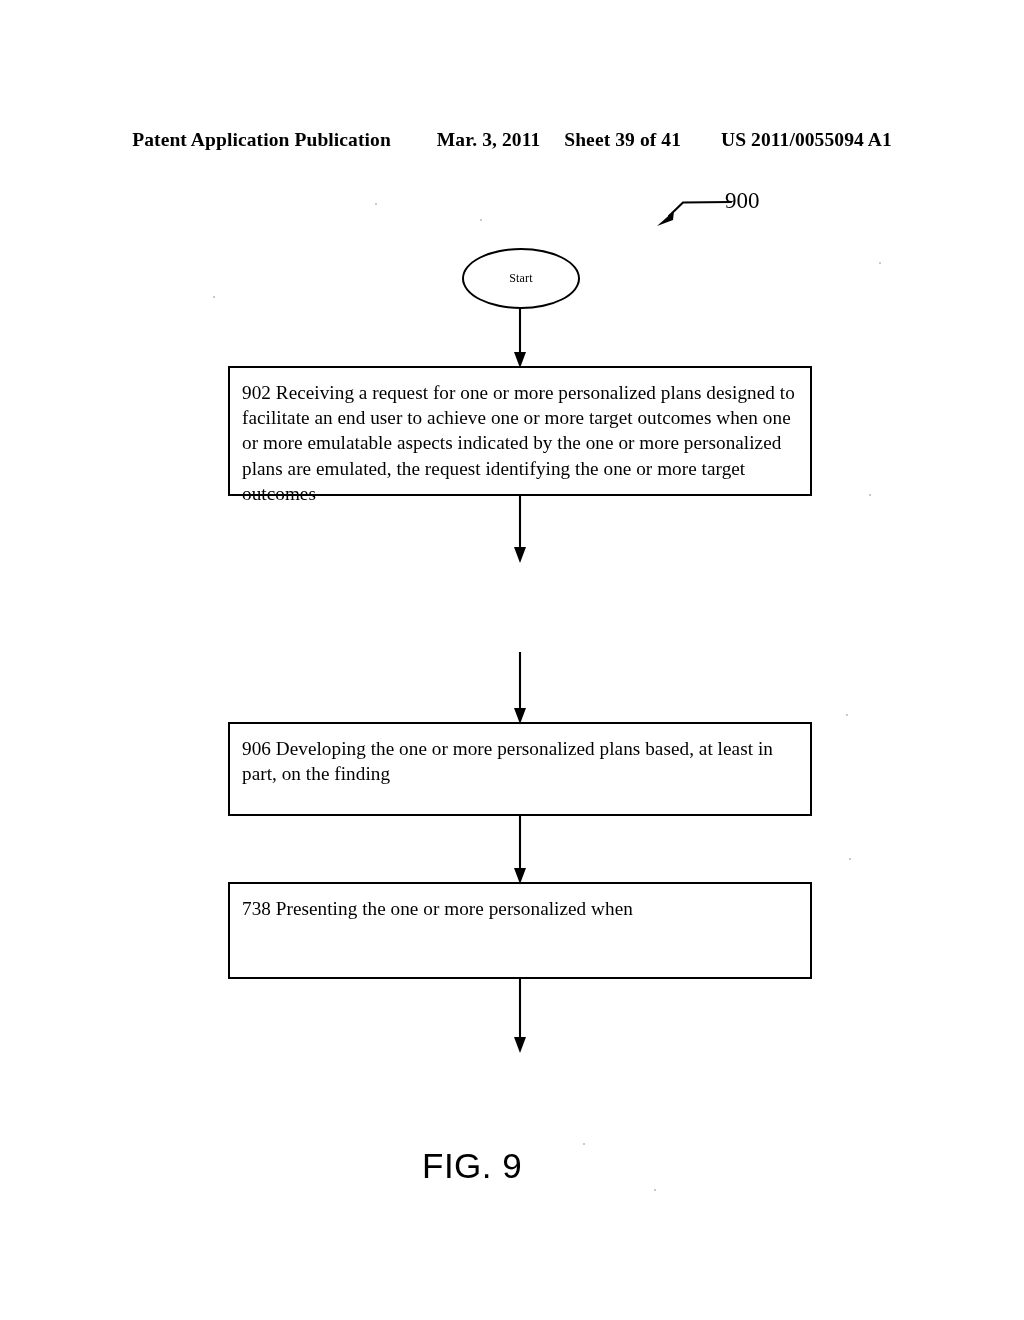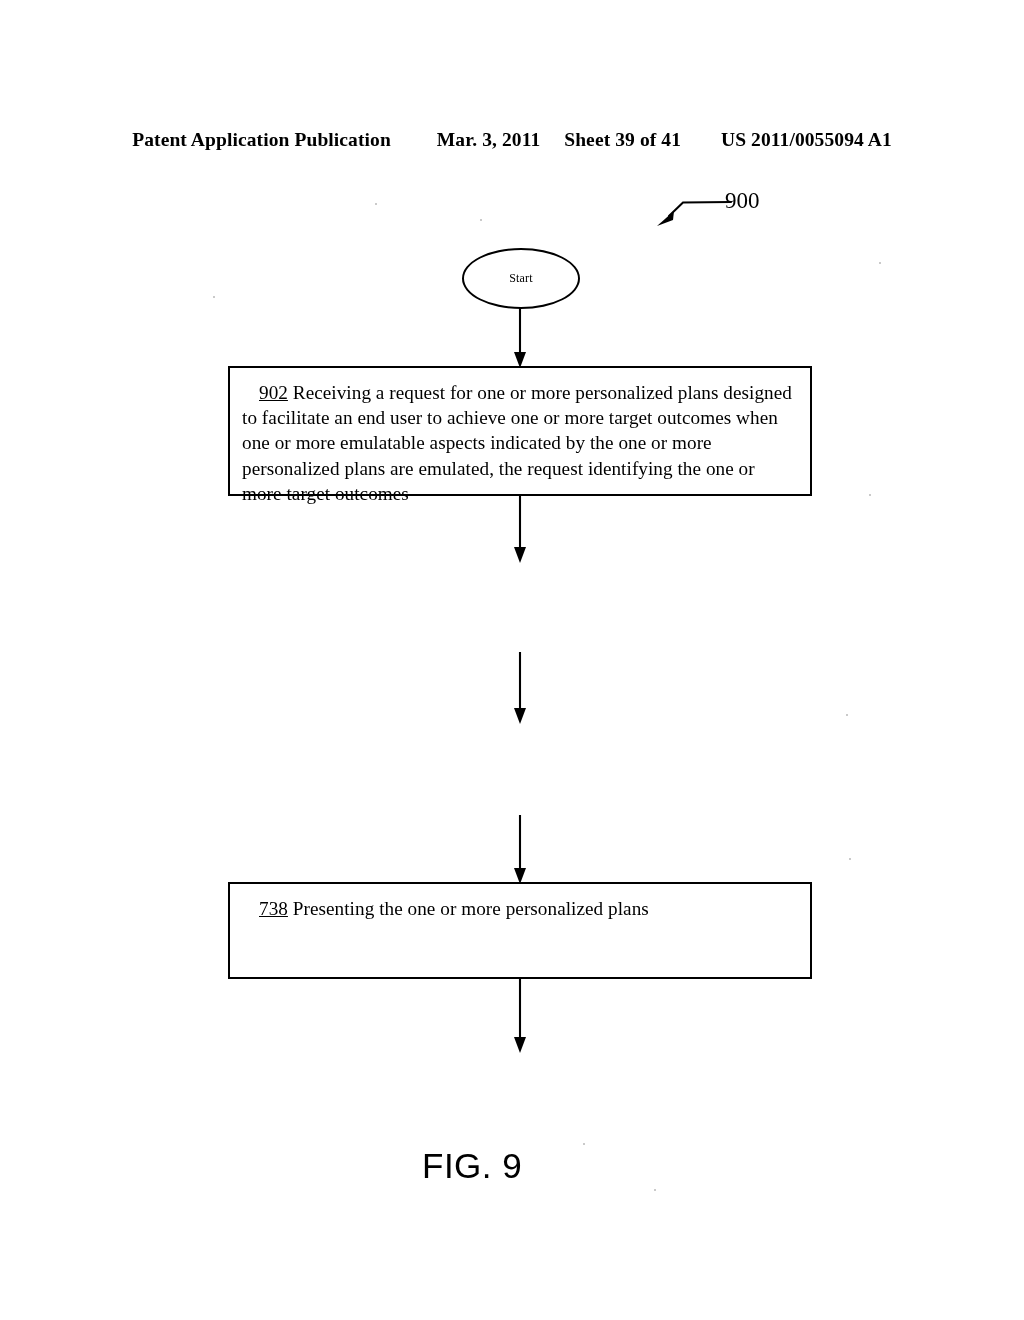--- a/index.html
+++ b/index.html
@@ -96,23 +96,21 @@
     padding: 12px 14px 8px 12px;
   }
   .pbox p {
     margin: 0;
     font-size: 19.2px;
     line-height: 25.2px;
     text-align: left;
     letter-spacing: 0.05px;
   }
   .pbox .refnum {
-    text-decoration: underline;
     text-underline-offset: 1px;
-    margin-left: 17px;
   }
 
   .box-902 { top: 366px; height: 130px; }
   .box-904 { top: 561px; height: 92px;  }
   .box-906 { top: 722px; height: 94px;  }
   .box-908 { top: 882px; height: 97px;  }
 
   
   .conn {
     position: absolute;
@@ -185,28 +183,31 @@
     <line x1="8" y1="0" x2="8" y2="54" stroke="#000" stroke-width="2.1"></line>
     <path d="M 2 52 L 14 52 L 8 68 Z" fill="#000"></path>
   </svg>
 
 
   <svg class="conn conn-3" viewBox="0 0 16 72" preserveAspectRatio="none" xmlns="http://www.w3.org/2000/svg">
     <line x1="8" y1="0" x2="8" y2="58" stroke="#000" stroke-width="2.1"></line>
     <path d="M 2 56 L 14 56 L 8 72 Z" fill="#000"></path>
   </svg>
 
+  <div class="pbox box-906">
+    <p><span class="refnum">906</span><span> Developing the one or more personalized plans based, at least in part, on the finding</span></p>
+  </div>
 
   <svg class="conn conn-4" viewBox="0 0 16 69" preserveAspectRatio="none" xmlns="http://www.w3.org/2000/svg">
     <line x1="8" y1="0" x2="8" y2="55" stroke="#000" stroke-width="2.1"></line>
     <path d="M 2 53 L 14 53 L 8 69 Z" fill="#000"></path>
   </svg>
 
   <div class="pbox box-908">
-    <p><span class="refnum">738</span><span> Presenting the one or more personalized plans</span></p>
+    <p><span class="refnum">738</span><span> Presenting the one or more personalized when</span></p>
   </div>
 
   <svg class="conn conn-5" viewBox="0 0 16 75" preserveAspectRatio="none" xmlns="http://www.w3.org/2000/svg">
     <line x1="8" y1="0" x2="8" y2="61" stroke="#000" stroke-width="2.1"></line>
     <path d="M 2 59 L 14 59 L 8 75 Z" fill="#000"></path>
   </svg>
 
 
   <div class="fig-caption">FIG. 9</div>
 

